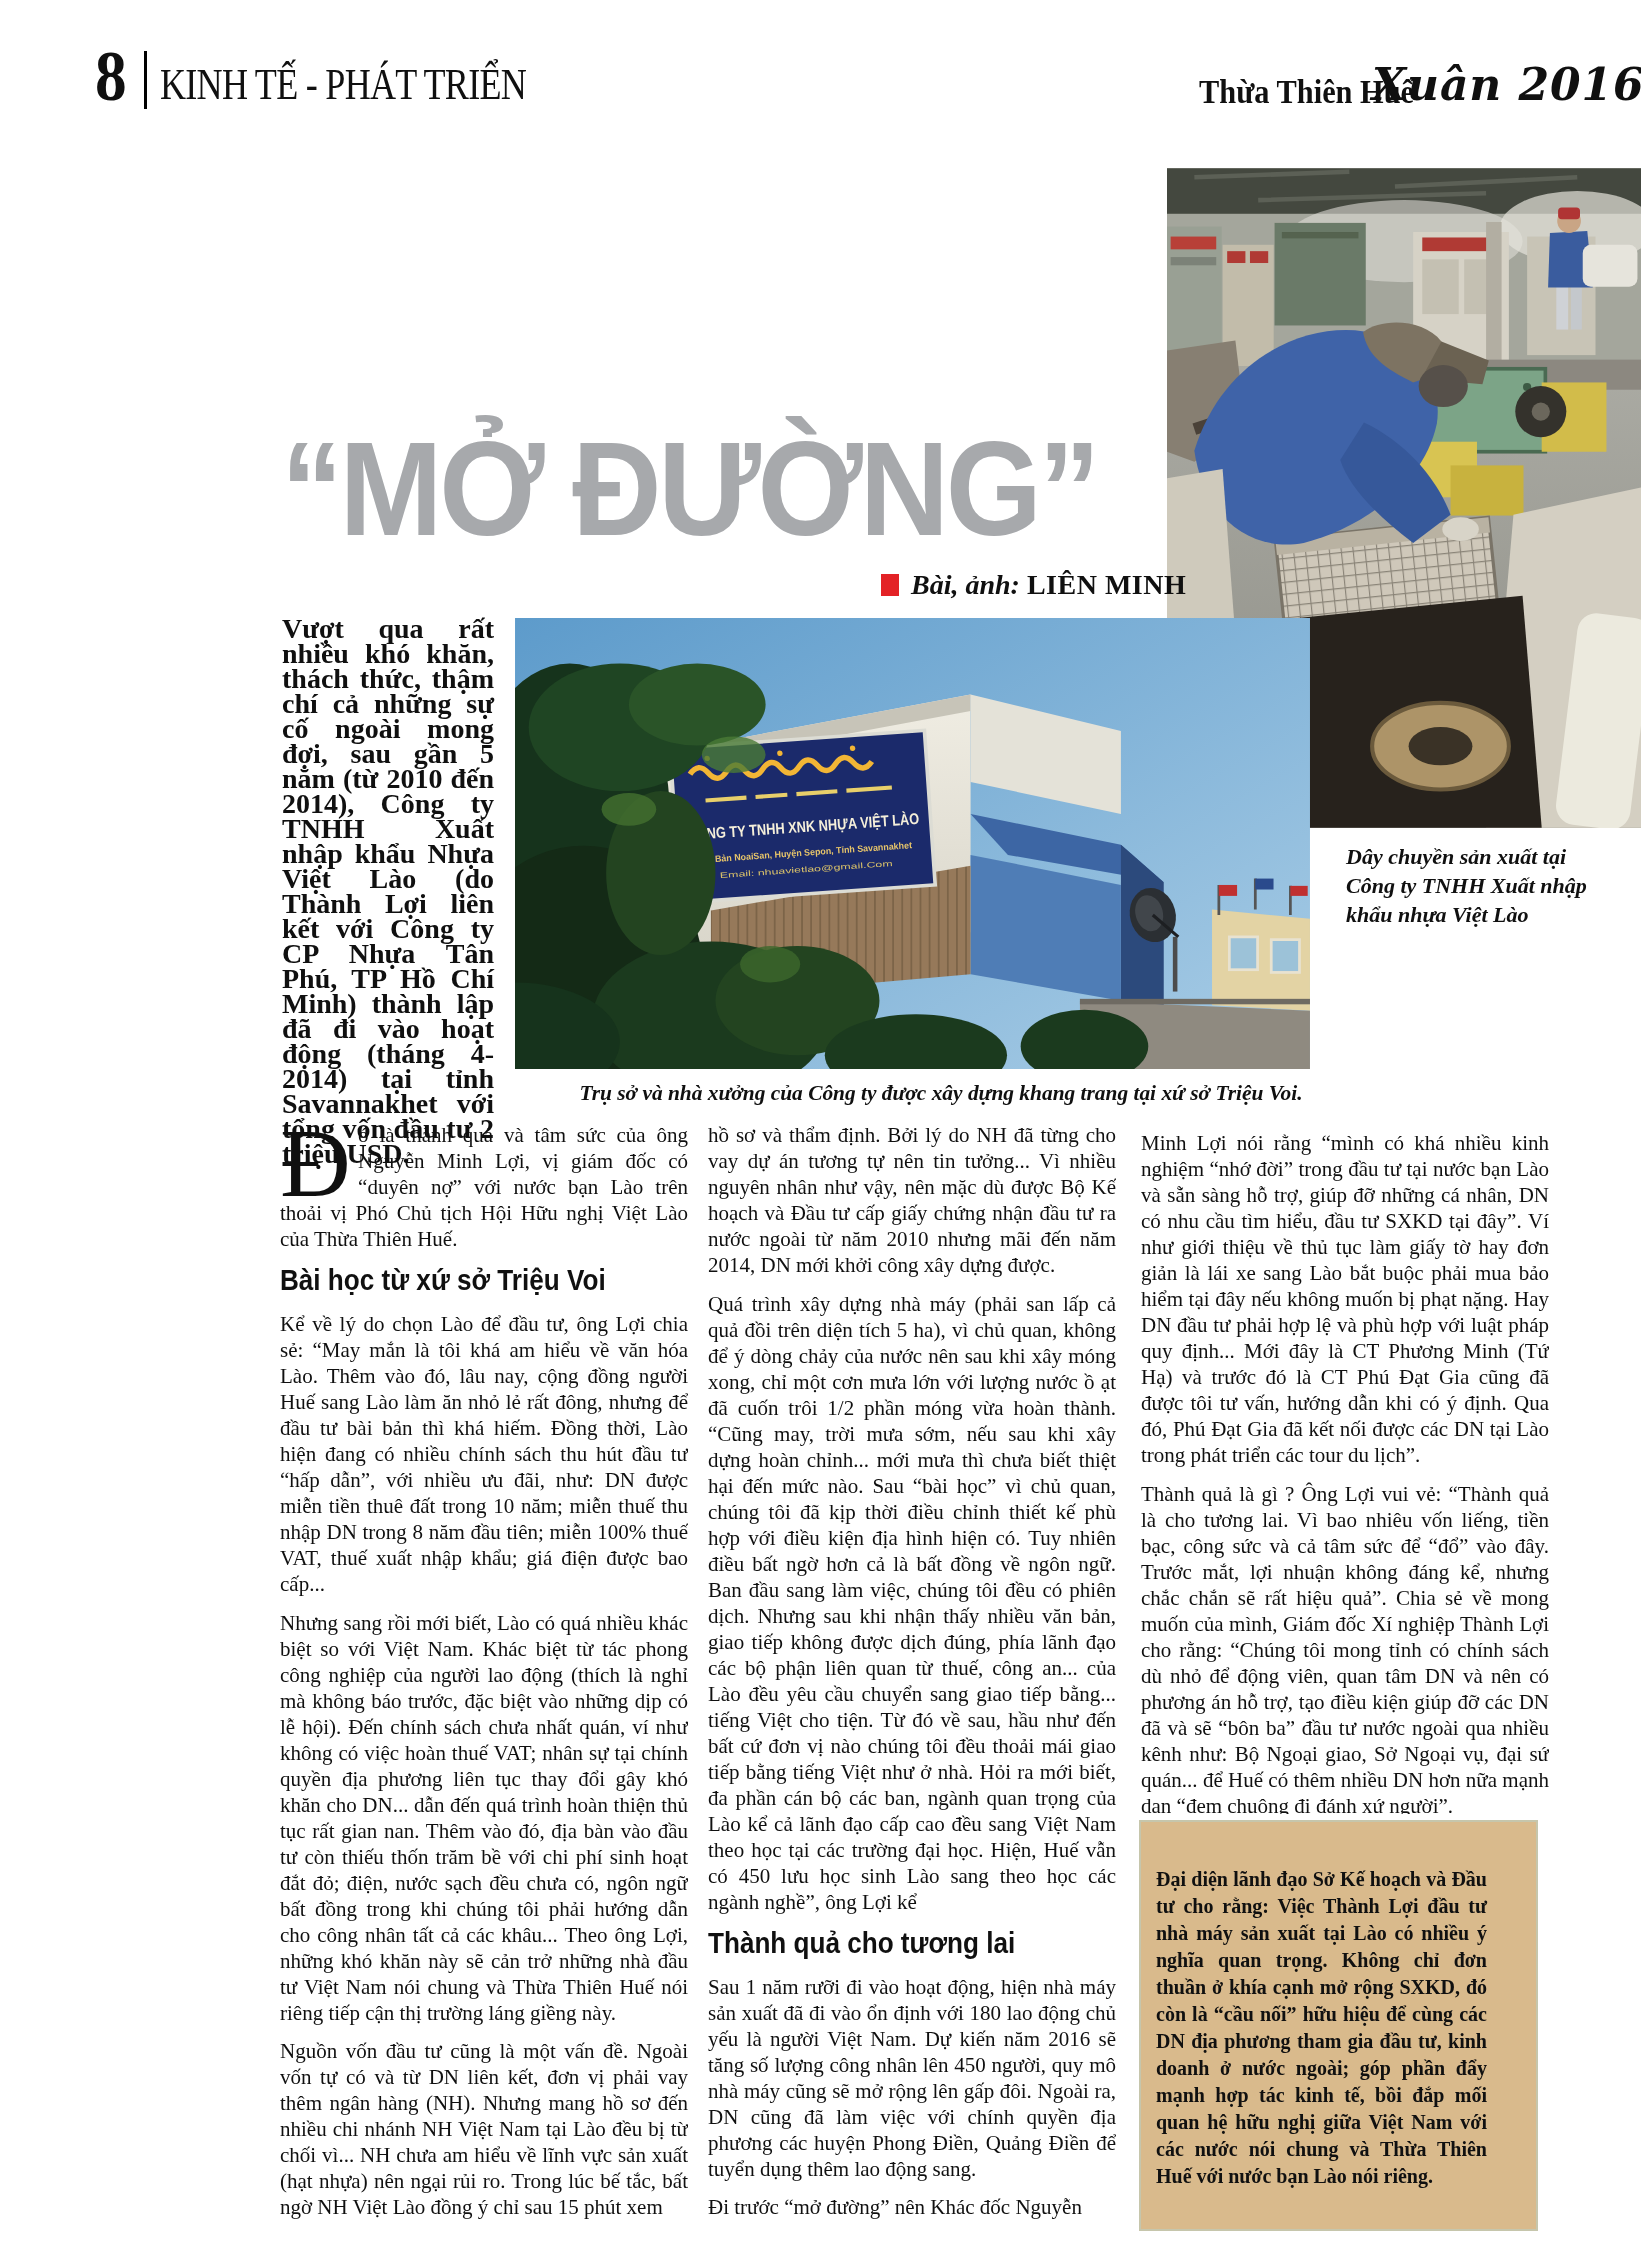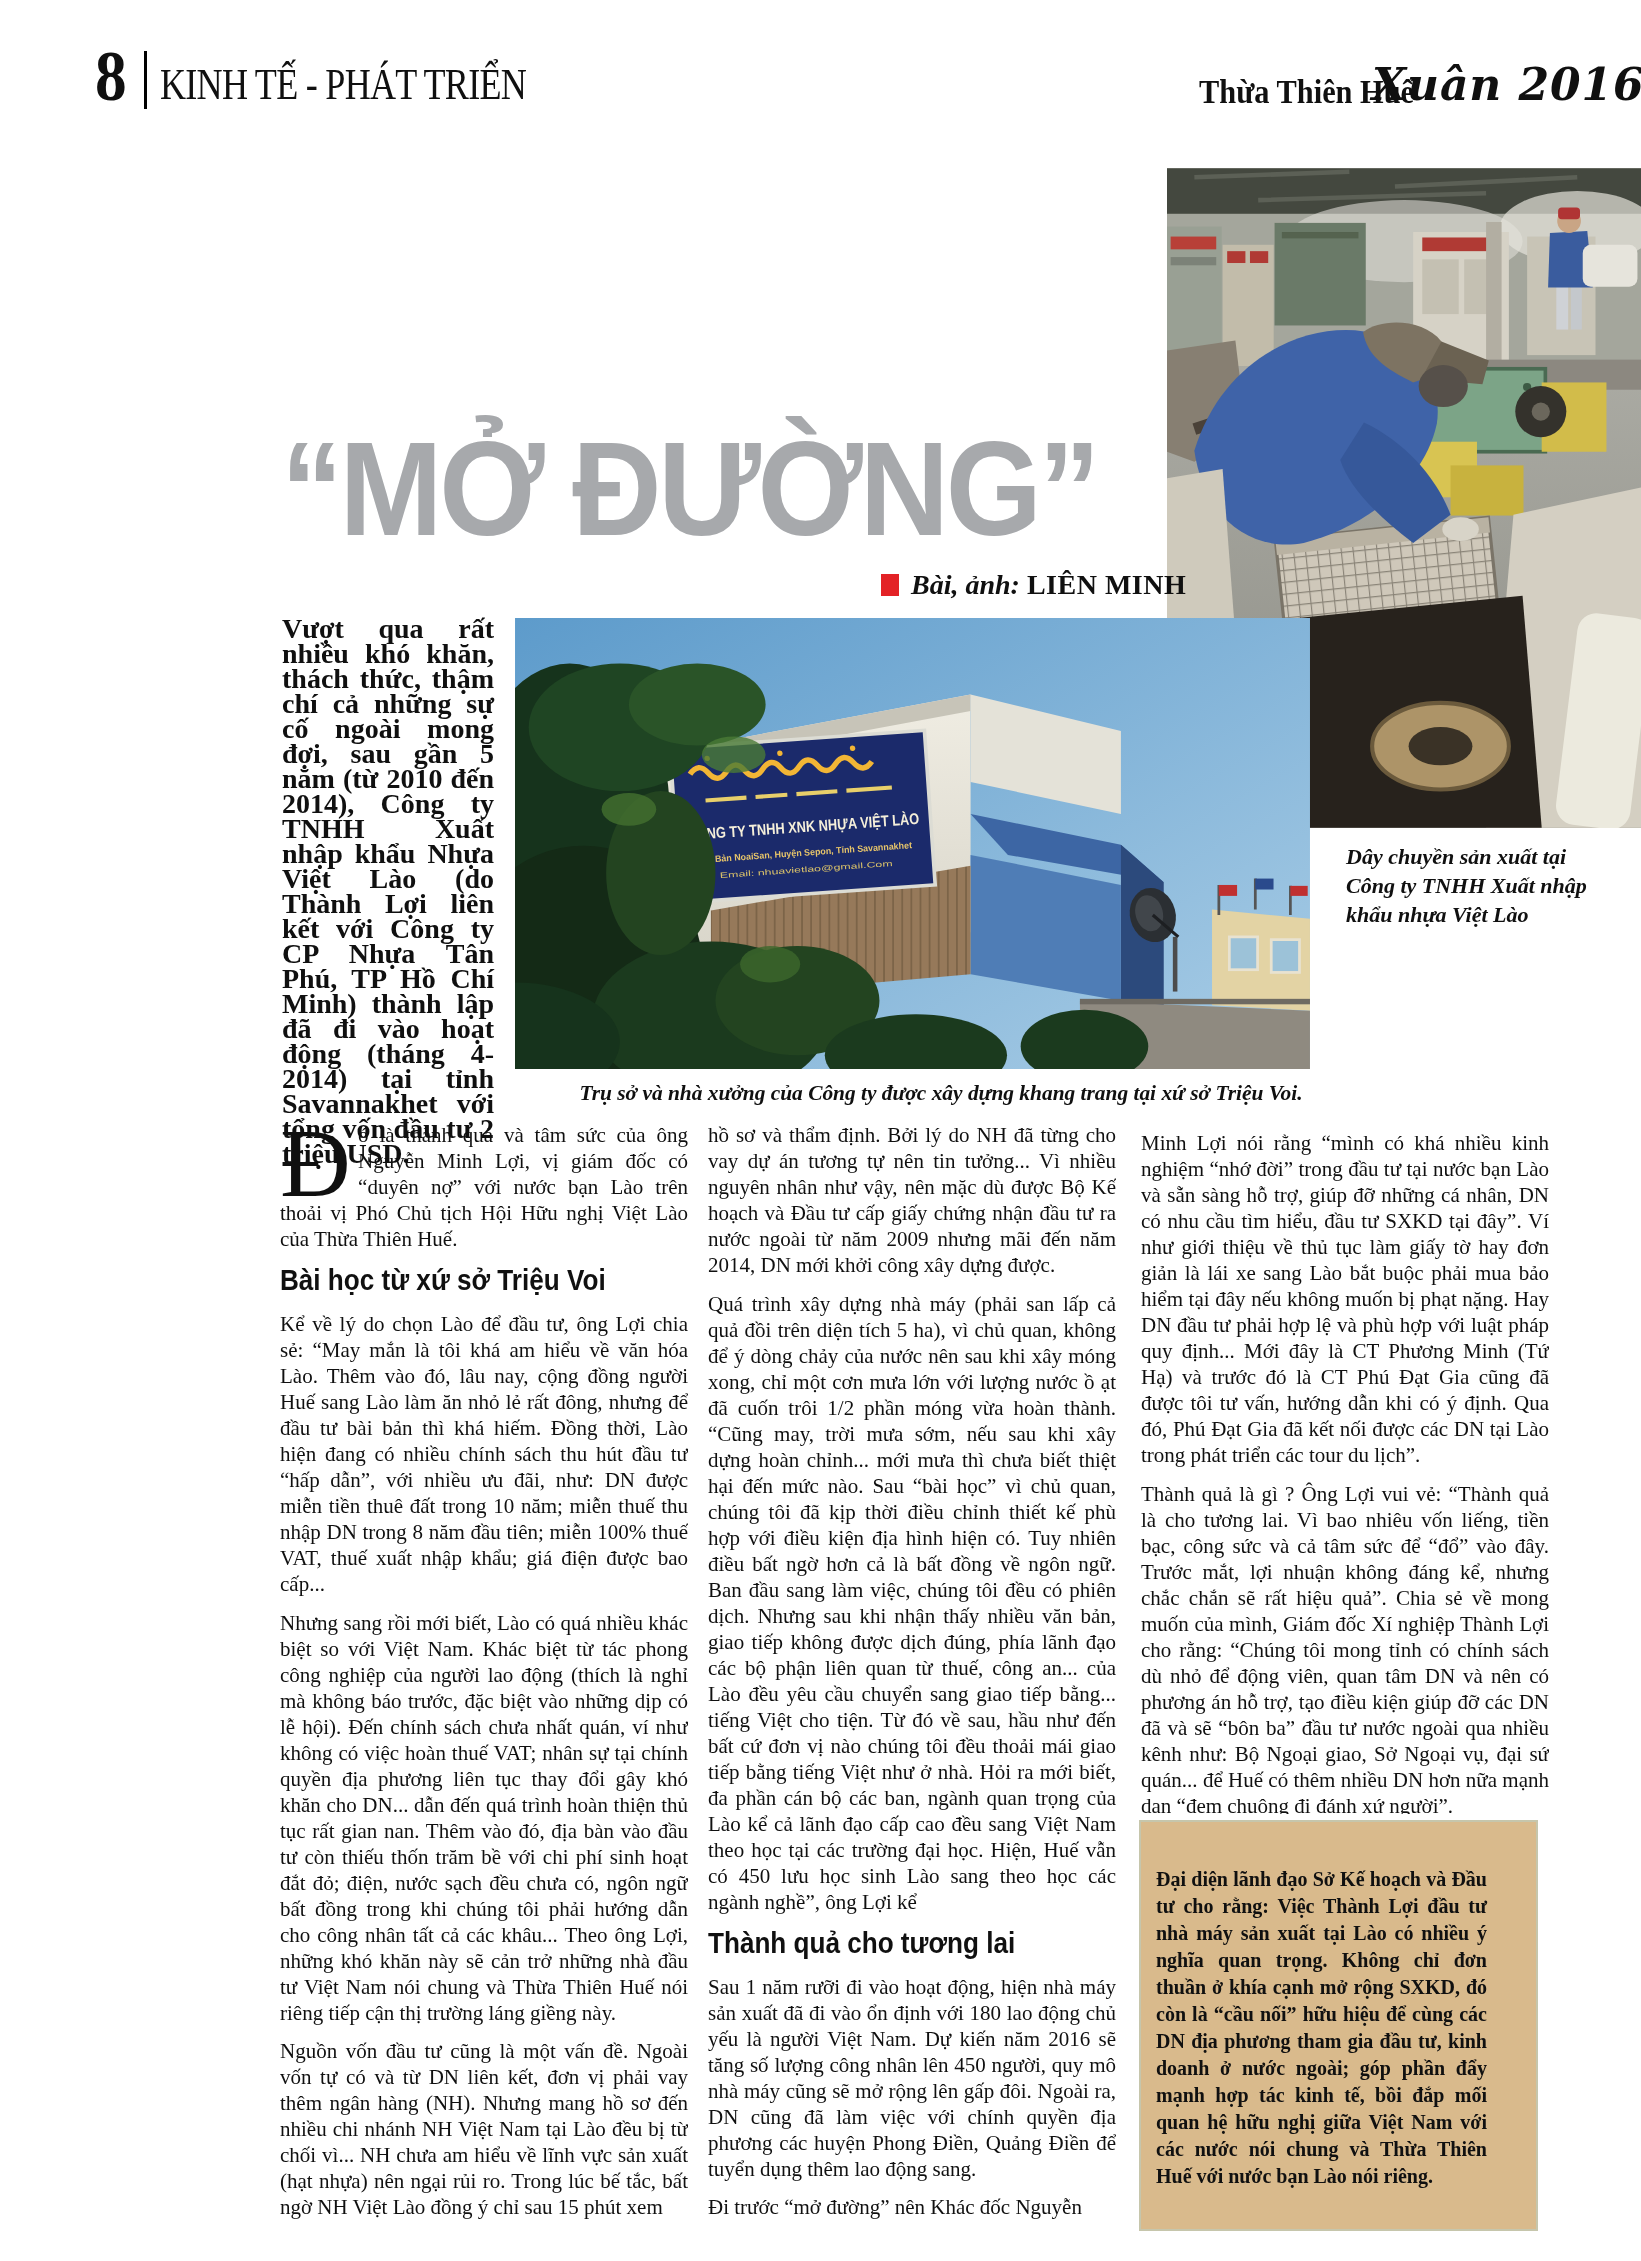--- a/index.html
+++ b/index.html
@@ -227,21 +227,21 @@
 
   <div class="col" id="col1">
     <p><span class="dropcap">Đ</span><span>ó là thành quả và tâm sức của ông Nguyễn Minh Lợi, vị giám đốc có “duyên nợ” với nước bạn Lào trên thoải vị Phó Chủ tịch Hội Hữu nghị Việt Lào của Thừa Thiên Huế.</span></p>
     <div class="subhead">Bài học từ xứ sở Triệu Voi</div>
     <p>Kể về lý do chọn Lào để đầu tư, ông Lợi chia sẻ: “May mắn là tôi khá am hiểu về văn hóa Lào. Thêm vào đó, lâu nay, cộng đồng người Huế sang Lào làm ăn nhỏ lẻ rất đông, nhưng để đầu tư bài bản thì khá hiếm. Đồng thời, Lào hiện đang có nhiều chính sách thu hút đầu tư “hấp dẫn”, với nhiều ưu đãi, như: DN được miễn tiền thuê đất trong 10 năm; miễn thuế thu nhập DN trong 8 năm đầu tiên; miễn 100% thuế VAT, thuế xuất nhập khẩu; giá điện được bao cấp...</p>
     <p>Nhưng sang rồi mới biết, Lào có quá nhiều khác biệt so với Việt Nam. Khác biệt từ tác phong công nghiệp của người lao động (thích là nghỉ mà không báo trước, đặc biệt vào những dịp có lễ hội). Đến chính sách chưa nhất quán, ví như không có việc hoàn thuế VAT; nhân sự tại chính quyền địa phương liên tục thay đổi gây khó khăn cho DN... dẫn đến quá trình hoàn thiện thủ tục rất gian nan. Thêm vào đó, địa bàn vào đầu tư còn thiếu thốn trăm bề với chi phí sinh hoạt đắt đỏ; điện, nước sạch đều chưa có, ngôn ngữ bất đồng trong khi chúng tôi phải hướng dẫn cho công nhân tất cả các khâu... Theo ông Lợi, những khó khăn này sẽ cản trở những nhà đầu tư Việt Nam nói chung và Thừa Thiên Huế nói riêng tiếp cận thị trường láng giềng này.</p>
     <p>Nguồn vốn đầu tư cũng là một vấn đề. Ngoài vốn tự có và từ DN liên kết, đơn vị phải vay thêm ngân hàng (NH). Nhưng mang hồ sơ đến nhiều chi nhánh NH Việt Nam tại Lào đều bị từ chối vì... NH chưa am hiểu về lĩnh vực sản xuất (hạt nhựa) nên ngại rủi ro. Trong lúc bế tắc, bất ngờ NH Việt Lào đồng ý chỉ sau 15 phút xem</p>
   </div>
 
   <div class="col" id="col2">
-    <p>hồ sơ và thẩm định. Bởi lý do NH đã từng cho vay dự án tương tự nên tin tưởng... Vì nhiều nguyên nhân như vậy, nên mặc dù được Bộ Kế hoạch và Đầu tư cấp giấy chứng nhận đầu tư ra nước ngoài từ năm 2009 nhưng mãi đến năm 2014, DN mới khởi công xây dựng được.</p>
+    <p>hồ sơ và thẩm định. Bởi lý do NH đã từng cho vay dự án tương tự nên tin tưởng... Vì nhiều nguyên nhân như vậy, nên mặc dù được Bộ Kế hoạch và Đầu tư cấp giấy chứng nhận đầu tư ra nước ngoài từ năm 2010 nhưng mãi đến năm 2014, DN mới khởi công xây dựng được.</p>
     <p>Quá trình xây dựng nhà máy (phải san lấp cả quả đồi trên diện tích 5 ha), vì chủ quan, không để ý dòng chảy của nước nên sau khi xây móng xong, chỉ một cơn mưa lớn với lượng nước ồ ạt đã cuốn trôi 1/2 phần móng vừa hoàn thành. “Cũng may, trời mưa sớm, nếu sau khi xây dựng hoàn chỉnh... mới mưa thì chưa biết thiệt hại đến mức nào. Sau “bài học” vì chủ quan, chúng tôi đã kịp thời điều chỉnh thiết kế phù hợp với điều kiện địa hình hiện có. Tuy nhiên điều bất ngờ hơn cả là bất đồng về ngôn ngữ. Ban đầu sang làm việc, chúng tôi đều có phiên dịch. Nhưng sau khi nhận thấy nhiều văn bản, giao tiếp không được dịch đúng, phía lãnh đạo các bộ phận liên quan từ thuế, công an... của Lào đều yêu cầu chuyển sang giao tiếp bằng... tiếng Việt cho tiện. Từ đó về sau, hầu như đến bất cứ đơn vị nào chúng tôi đều thoải mái giao tiếp bằng tiếng Việt như ở nhà. Hỏi ra mới biết, đa phần cán bộ các ban, ngành quan trọng của Lào kể cả lãnh đạo cấp cao đều sang Việt Nam theo học tại các trường đại học. Hiện, Huế vẫn có 450 lưu học sinh Lào sang theo học các ngành nghề”, ông Lợi kể</p>
     <div class="subhead">Thành quả cho tương lai</div>
     <p>Sau 1 năm rưỡi đi vào hoạt động, hiện nhà máy sản xuất đã đi vào ổn định với 180 lao động chủ yếu là người Việt Nam. Dự kiến năm 2016 sẽ tăng số lượng công nhân lên 450 người, quy mô nhà máy cũng sẽ mở rộng lên gấp đôi. Ngoài ra, DN cũng đã làm việc với chính quyền địa phương các huyện Phong Điền, Quảng Điền để tuyển dụng thêm lao động sang.</p>
     <p>Đi trước “mở đường” nên Khác đốc Nguyễn</p>
   </div>
 
   <div class="col" id="col3">
     <p>Minh Lợi nói rằng “mình có khá nhiều kinh nghiệm “nhớ đời” trong đầu tư tại nước bạn Lào và sẵn sàng hỗ trợ, giúp đỡ những cá nhân, DN có nhu cầu tìm hiểu, đầu tư SXKD tại đây”. Ví như giới thiệu về thủ tục làm giấy tờ hay đơn giản là lái xe sang Lào bắt buộc phải mua bảo hiểm tại đây nếu không muốn bị phạt nặng. Hay DN đầu tư phải hợp lệ và phù hợp với luật pháp quy định...  Mới đây là CT Phương Minh (Tứ Hạ) và trước đó là CT Phú Đạt Gia cũng đã được tôi tư vấn, hướng dẫn khi có ý định. Qua đó, Phú Đạt Gia đã kết nối được các DN tại Lào trong phát triển các tour du lịch”.</p>
     <p>Thành quả là gì ? Ông Lợi vui vẻ: “Thành quả là cho tương lai. Vì bao nhiêu vốn liếng, tiền bạc, công sức và cả tâm sức để “đổ” vào đây. Trước mắt, lợi nhuận không đáng kể, nhưng chắc chắn sẽ rất hiệu quả”. Chia sẻ về mong muốn của mình, Giám đốc Xí nghiệp Thành Lợi cho rằng: “Chúng tôi mong tỉnh có chính sách dù nhỏ để động viên, quan tâm DN và nên có phương án hỗ trợ, tạo điều kiện giúp đỡ các DN đã và sẽ “bôn ba” đầu tư nước ngoài qua nhiều kênh như: Bộ Ngoại giao, Sở Ngoại vụ, đại sứ quán... để Huế có thêm nhiều DN hơn nữa mạnh dạn “đem chuông đi đánh xứ người”.</p>
   </div>

